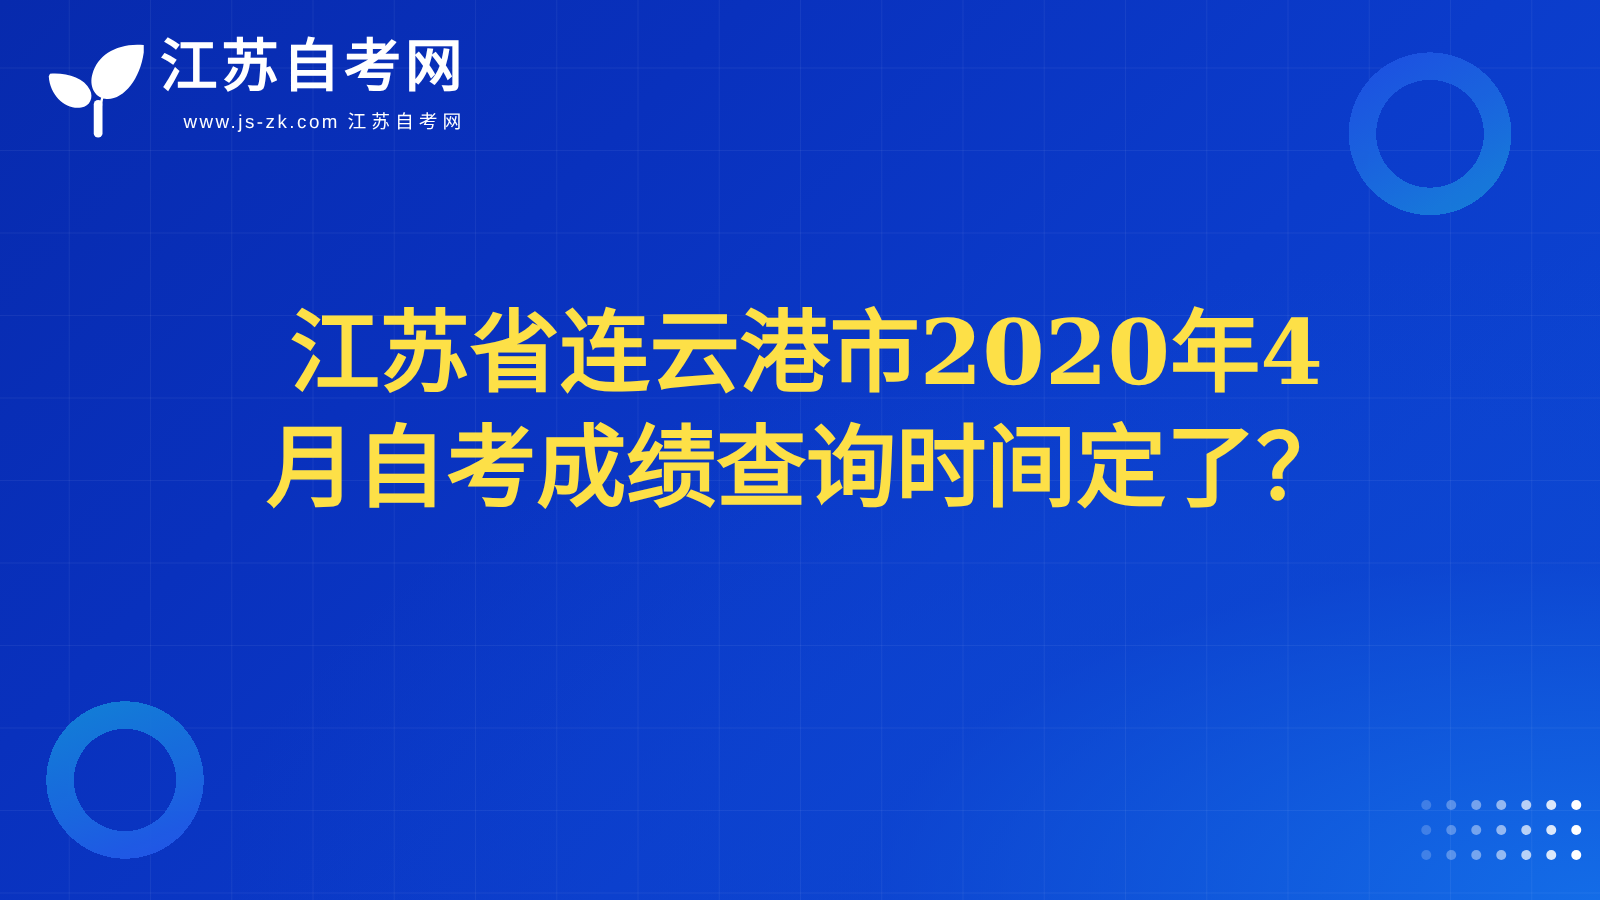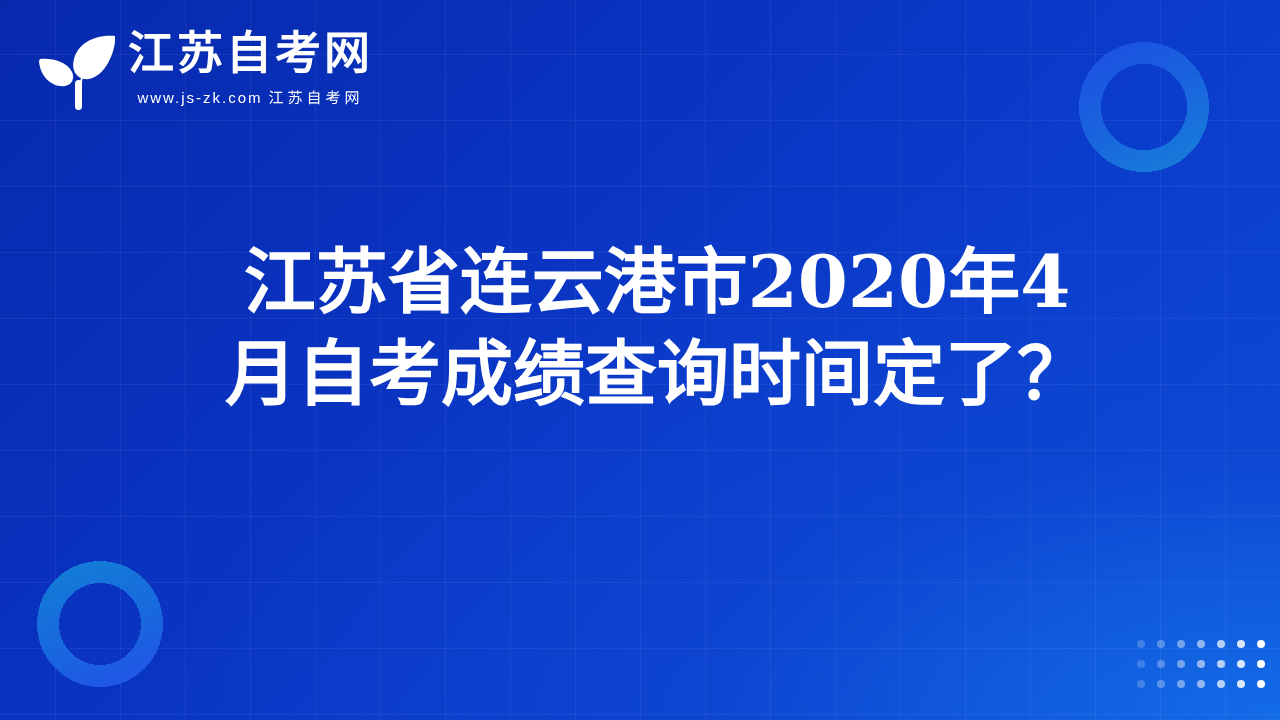--- a/index.html
+++ b/index.html
@@ -92,21 +92,21 @@
     width: 88px;
     height: 84px;
     flex: 0 0 auto;
     margin-top: 4px;
   }
   .logo-mark svg { display: block; width: 100%; height: 100%; }
   .logo-text {
     margin-left: 6px;
     display: flex;
     flex-direction: column;
-    align-items: center;
+    align-items: flex-end;
   }
   .logo-name {
     color: #ffffff;
     font-size: 46px;
     line-height: 1;
     font-weight: 700;
     letter-spacing: 3px;
     white-space: nowrap;
     padding-top: 6px;
   }
@@ -116,24 +116,24 @@
     line-height: 1;
     letter-spacing: 2.0px;
     white-space: nowrap;
     margin-top: 14px;
   }
   .logo-sub .cn { letter-spacing: 4px; margin-left: 6px; }
 
   
   .headline {
     position: absolute;
-    left: 212px;
+    left: 200px;
     top: 236px;
     width: 890px;
-    color: #ffffff;
+    color: #fde047;
     font-family: "DejaVu Serif", "Liberation Serif", serif;
     font-weight: 700;
     font-size: 72px;
     line-height: 1.28;
     letter-spacing: 0px;
     text-align: center;
     text-rendering: geometricPrecision;
   }
 </style>
 </head>

